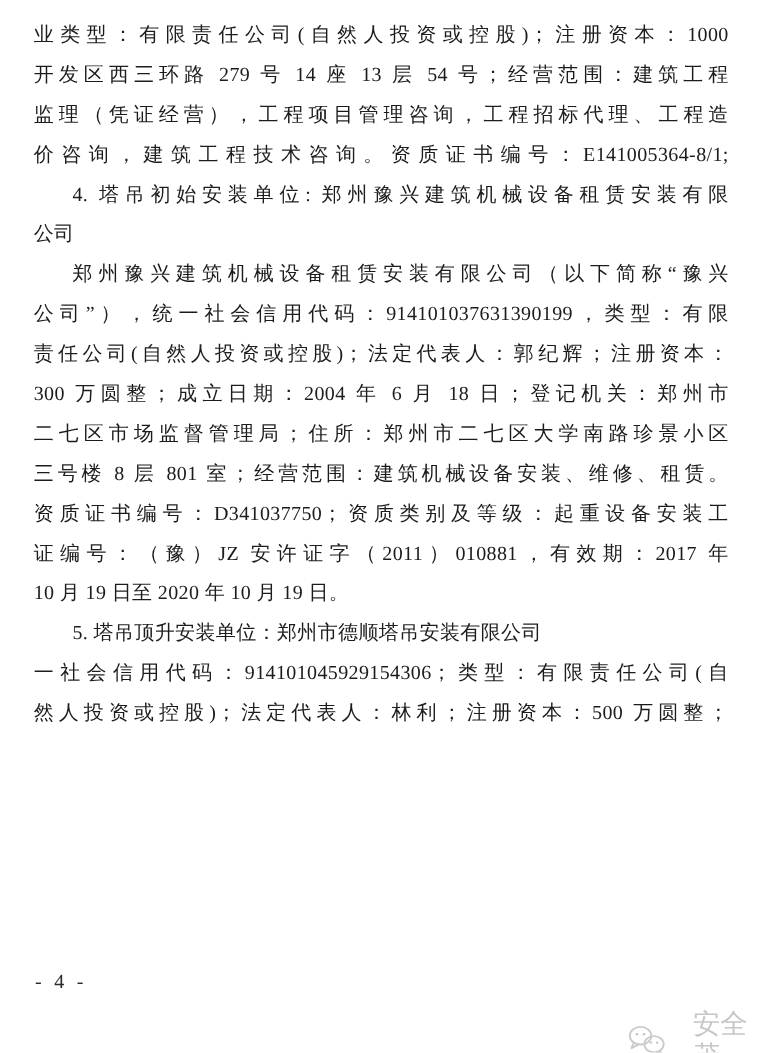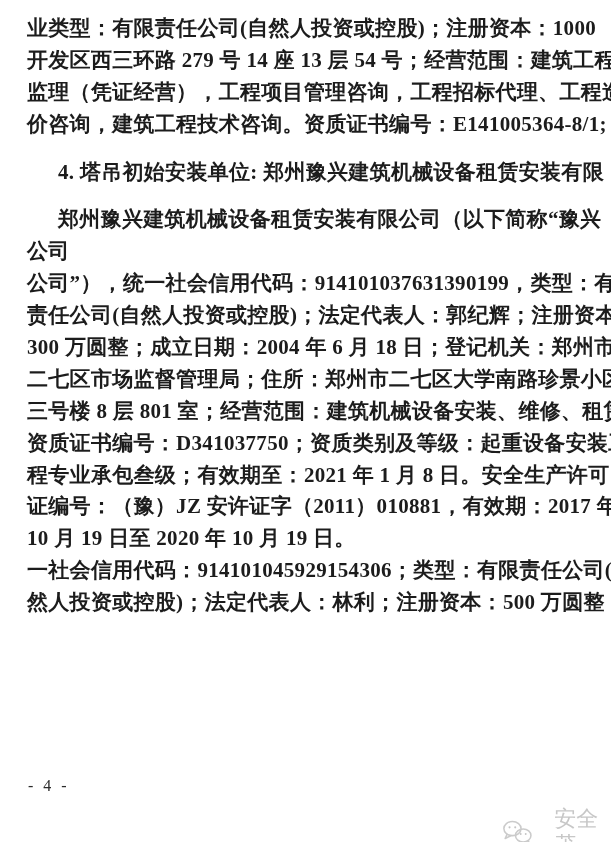--- a/index.html
+++ b/index.html
@@ -15,35 +15,33 @@
     overflow: hidden;
     font-family: "Liberation Serif", "DejaVu Serif", serif;
     color: #1c1c1c;
   }
   .body-text {
     position: absolute;
     left: 27px; top: 13px;
     width: 556px;
   }
   .line {
-    font-size: 21px;
+    font-size: 16px;
     height: 31.9px;
     line-height: 31.9px;
     white-space: nowrap;
     overflow: visible;
     letter-spacing: 0.3px;
-    font-weight: bold;
   }
   .line.justify {
     text-align: justify;
     text-align-last: justify;
   }
   .line.indent {
     padding-left: 31px;
-    margin-top: 16px;
   }
   .page-number {
     position: absolute;
     left: 28px; top: 777px;
     font-size: 16px;
     letter-spacing: 3px;
     color: #2b2b2b;
     font-family: "Liberation Serif", "DejaVu Serif", serif;
   }
   .watermark {
@@ -65,31 +63,31 @@
 <body>
 
 <div class="page">
 
   <div class="body-text">
       <div class="line justify">业类型：有限责任公司(自然人投资或控股)；注册资本：1000</div>
       <div class="line justify">开发区西三环路 279 号 14 座 13 层 54 号；经营范围：建筑工程</div>
       <div class="line justify">监理（凭证经营），工程项目管理咨询，工程招标代理、工程造</div>
       <div class="line justify">价咨询，建筑工程技术咨询。资质证书编号：E141005364-8/1;</div>
       <div class="line justify indent">4. 塔吊初始安装单位: 郑州豫兴建筑机械设备租赁安装有限</div>
+      <div class="line">公司</div>
       <div class="line justify indent">郑州豫兴建筑机械设备租赁安装有限公司（以下简称“豫兴</div>
-      <div class="line">公司</div>
       <div class="line justify">公司”），统一社会信用代码：914101037631390199，类型：有限</div>
       <div class="line justify">责任公司(自然人投资或控股)；法定代表人：郭纪辉；注册资本：</div>
       <div class="line justify">300 万圆整；成立日期：2004 年 6 月 18 日；登记机关：郑州市</div>
       <div class="line justify">二七区市场监督管理局；住所：郑州市二七区大学南路珍景小区</div>
       <div class="line justify">三号楼 8 层 801 室；经营范围：建筑机械设备安装、维修、租赁。</div>
       <div class="line justify">资质证书编号：D341037750；资质类别及等级：起重设备安装工</div>
-      <div class="line justify">程专业承包叁级；有效期至：2021 年 1 月 8 日。安全生产许可</div>
       <div class="line justify">证编号：（豫）JZ 安许证字（2011）010881，有效期：2017 年</div>
       <div class="line">10 月 19 日至 2020 年 10 月 19 日。</div>
+      <div class="line indent">5. 塔吊顶升安装单位：郑州市德顺塔吊安装有限公司</div>
       <div class="line justify">一社会信用代码：914101045929154306；类型：有限责任公司(自</div>
       <div class="line justify">然人投资或控股)；法定代表人：林利；注册资本：500 万圆整；</div>
     </div>
 
   <div class="page-number">- 4 -</div>
 
   <div class="watermark">
     <svg class="wm-icon" width="34" height="28" viewBox="0 0 34 28">
       <ellipse cx="11" cy="10" rx="10" ry="8.2" fill="none" stroke="#cbcbcb" stroke-width="1.8"></ellipse>
       <path d="M5 16 L2.5 21.5 L9.5 18" fill="none" stroke="#cbcbcb" stroke-width="1.8" stroke-linejoin="round"></path>

